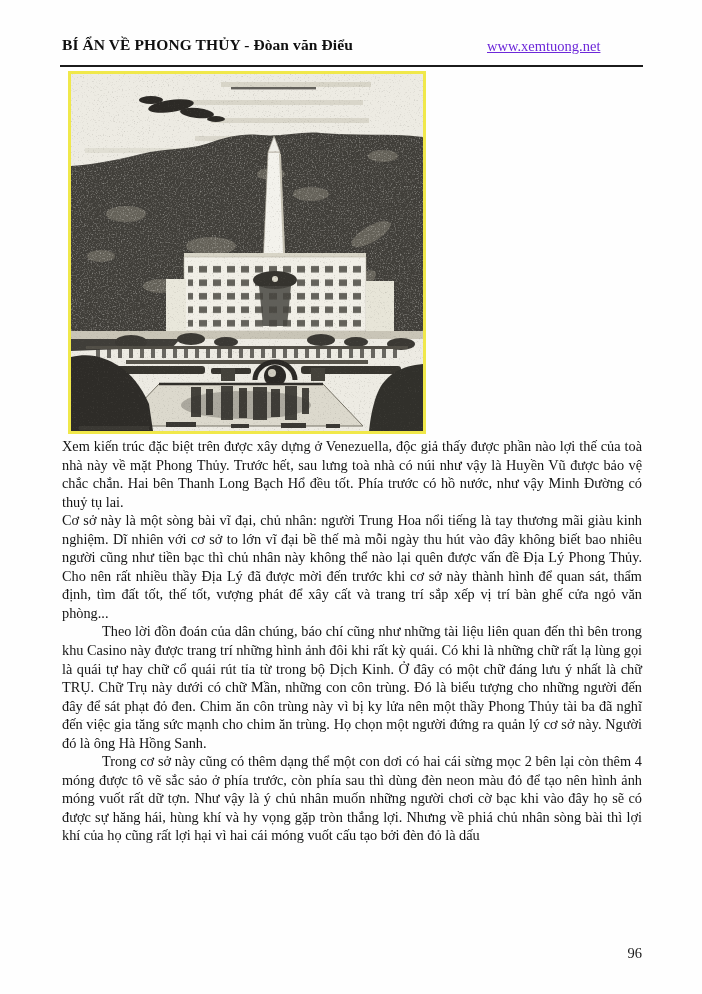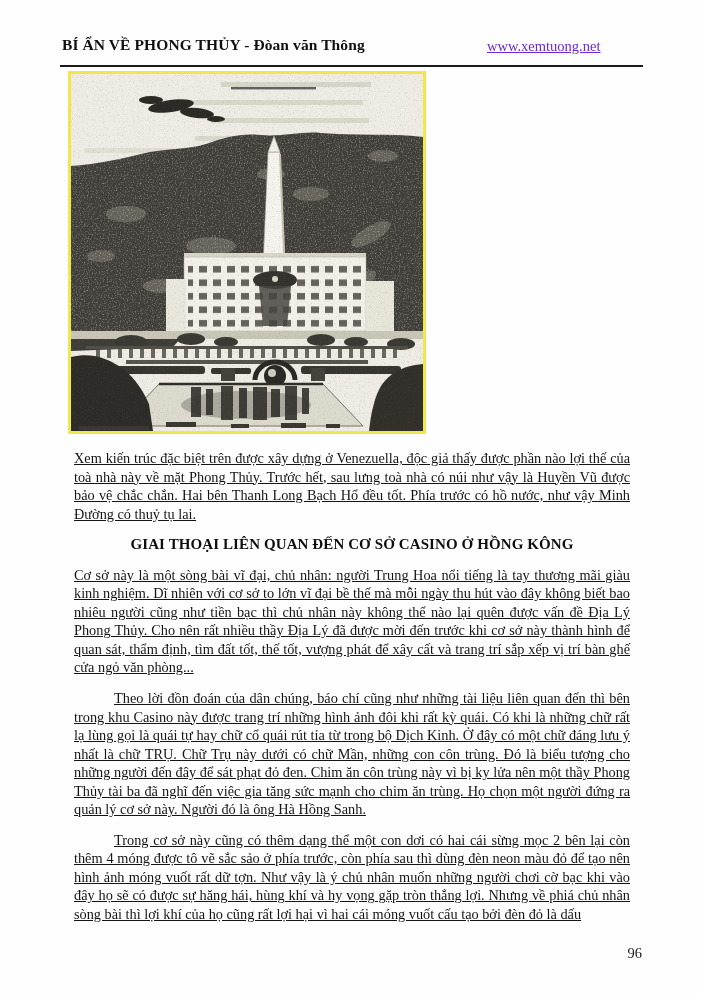--- a/index.html
+++ b/index.html
@@ -16,34 +16,34 @@
   .photo-frame{
     position:absolute;left:68px;top:71px;width:358px;height:363px;
     border:3px solid #f0e84a;box-sizing:border-box;background:#edebe3;
   }
   .photo-frame svg{display:block;width:100%;height:100%;}
   
   .textcol{
     position:absolute;left:62px;top:437px;width:580px;
     font-size:14.3px;line-height:18.55px;text-align:justify;color:#141414;
   }
-  .textcol p{margin:12px;text-decoration:underline;}
+  .textcol p{margin:0;}
   .textcol p.indent{text-indent:40px;}
   .section-heading{
     text-align:center;font-weight:bold;font-size:15px;margin:5px 0 3px 0;
     letter-spacing:.1px;color:#0f0f0f;
   }
   .pagenum{position:absolute;left:62px;top:928px;width:580px;text-align:right;font-size:14.5px;color:#1a1a1a;margin-top:17px;}
 </style>
 </head>
 <body>
 
 <div class="page">
 
-  <div class="hdr-title">BÍ ẨN VỀ PHONG THỦY  - Đòan văn Thông</div>
+  <div class="hdr-title">BÍ ẨN VỀ PHONG THỦY  - Đòan văn Điểu</div>
   <a class="hdr-link" style="color: #6d28d9;">www.xemtuong.net</a>
   <div class="hdr-rule"></div>
 
   <div class="photo-frame" style="border-color: rgb(240, 232, 74);">
     <svg viewBox="0 0 352 357" preserveAspectRatio="none" aria-hidden="true">
       <defs>
         <pattern id="win" width="14" height="13.5" patternUnits="userSpaceOnUse">
           <rect x="2" y="3" width="8" height="6.5" fill="#4b4942"></rect>
         </pattern>
         <pattern id="fence" width="11" height="12" patternUnits="userSpaceOnUse">
@@ -168,21 +168,20 @@
         <rect x="210" y="349" width="25" height="5" fill="#3a3833"></rect>
         <rect x="255" y="350" width="14" height="4" fill="#3a3833"></rect>
       </g>
 
       <rect x="0" y="0" width="352" height="357" filter="url(#grainDark)" opacity=".45"></rect>
     </svg>
   </div>
 
   <div class="textcol">
     <p>Xem kiến trúc đặc biệt trên được xây dựng ở Venezuella, độc giả thấy được phần nào lợi thế của toà nhà này về mặt Phong Thủy. Trước hết, sau lưng toà nhà có núi như vậy là Huyền Vũ được bảo vệ chắc chắn. Hai bên Thanh Long Bạch Hổ đều tốt. Phía trước có hồ nước, như vậy Minh Đường có thuỷ tụ lai.</p>
-    <div class="section-heading">GIAI THOẠI LIÊN QUAN ĐẾN CƠ SỞ CASINO Ở HỒNG KÔNG</div>
     <p>Cơ sở này là một sòng bài vĩ đại, chủ nhân: người Trung Hoa nổi tiếng là tay thương mãi giàu kinh nghiệm. Dĩ nhiên với cơ sở to lớn vĩ đại bề thế mà mỗi ngày thu hút vào đây không biết bao nhiêu người cũng như tiền bạc thì chủ nhân này không thể nào lại quên được vấn đề Địa Lý Phong Thủy. Cho nên rất nhiều thầy Địa Lý đã được mời đến trước khi cơ sở này thành hình để quan sát, thẩm định, tìm đất tốt, thế tốt, vượng phát để xây cất và trang trí sắp xếp vị trí bàn ghế cửa ngỏ văn phòng...</p>
     <p class="indent">Theo lời đồn đoán của dân chúng, báo chí cũng như những tài liệu liên quan đến thì bên trong khu Casino này được trang trí những hình ảnh đôi khi rất kỳ quái. Có khi là những chữ rất lạ lùng gọi là quái tự hay chữ cổ quái rút tỉa từ trong bộ Dịch Kinh. Ở đây có một chữ đáng lưu ý nhất là chữ TRỤ. Chữ Trụ này dưới có chữ Mần, những con côn trùng. Đó là biểu tượng cho những người đến đây để sát phạt đỏ đen. Chim ăn côn trùng này vì bị ky lửa nên một thầy Phong Thủy tài ba đã nghĩ đến việc gia tăng sức mạnh cho chim ăn trùng. Họ chọn một người đứng ra quản lý cơ sở này. Người đó là ông Hà Hồng Sanh.</p>
     <p class="indent">Trong cơ sở này cũng có thêm dạng thể một con dơi có hai cái sừng mọc 2 bên lại còn thêm 4 móng được tô vẽ sắc sảo ở phía trước, còn phía sau thì dùng đèn neon màu đỏ để tạo nên hình ảnh móng vuốt rất dữ tợn. Như vậy là ý chủ nhân muốn những người chơi cờ bạc khi vào đây họ sẽ có được sự hăng hái, hùng khí và hy vọng gặp tròn thắng lợi. Nhưng về phiá chủ nhân sòng bài thì lợi khí của họ cũng rất lợi hại vì hai cái móng vuốt cấu tạo bởi đèn đỏ là dấu</p>
   </div>
 
   <div class="pagenum">96</div>
 
 </div>
 
 </body></html>

